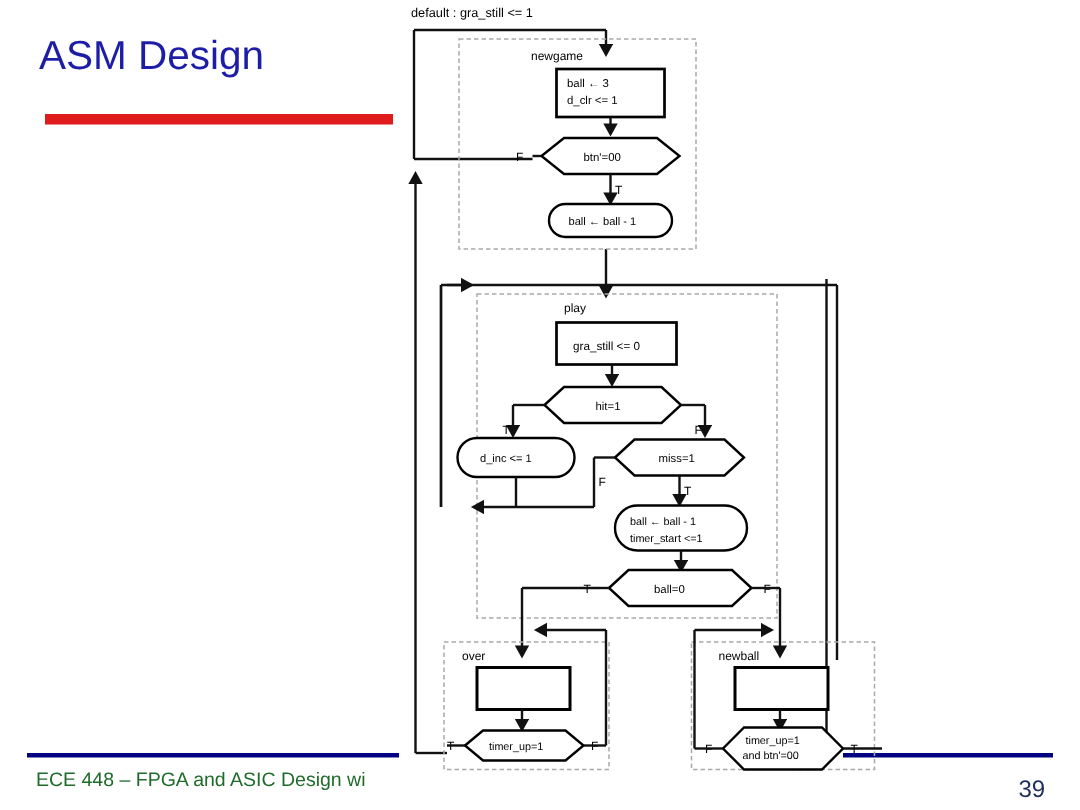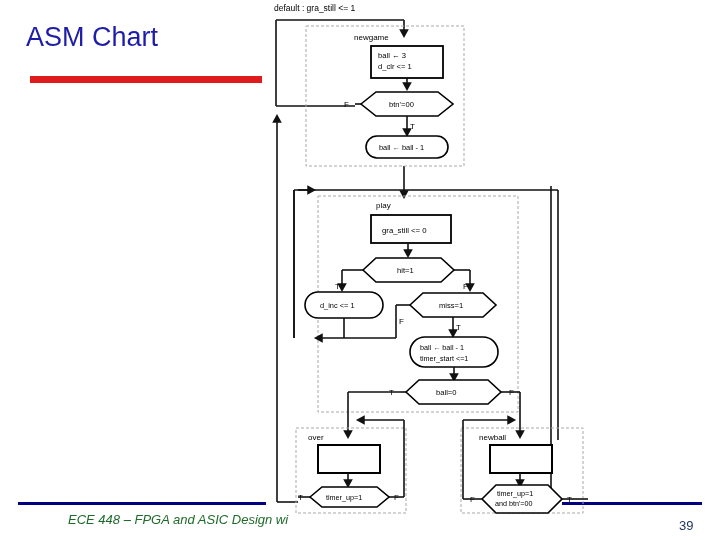--- a/index.html
+++ b/index.html
@@ -54,31 +54,29 @@
     top: 502px;
     width: 140px;
     height: 3px;
     background: #000080;
   }
   .footer-text {
     position: absolute;
     left: 24px;
     top: 512px;
     font-size: 13px;
-    font-style: italic;
     color: #1f6b2a;
     white-space: nowrap;
     font-family: "Liberation Sans", sans-serif;
-    margin-left: 44px;
   }
   .page-num {
     position: absolute;
     left: 679px;
     top: 518px;
-    font-size: 13px;
+    font-size: 16px;
     color: #1f2f5a;
     font-family: "Liberation Sans", sans-serif;
   }
   
   .chart-area {
     position: absolute;
     left: 258px;
     top: 0px;
     width: 462px;
     height: 384px;
@@ -87,21 +85,21 @@
   .asm-text {
     font-family: "Liberation Sans", sans-serif;
     fill: #000000;
   }
 </style>
 </head>
 <body>
 
 <div class="slide">
 
-  <div class="slide-title">ASM Chart</div>
+  <div class="slide-title">ASM Design</div>
   <div class="title-rule"></div>
 
   <div class="footer-rule"></div>
   <div class="footer-rule-right"></div>
   <div class="footer-text">ECE 448 – FPGA and ASIC Design wi</div>
   <div class="page-num">39</div>
 
   <div class="chart-area">
     <svg class="chart-svg" width="462" height="540" viewBox="0 0 462 540">
       <defs>

